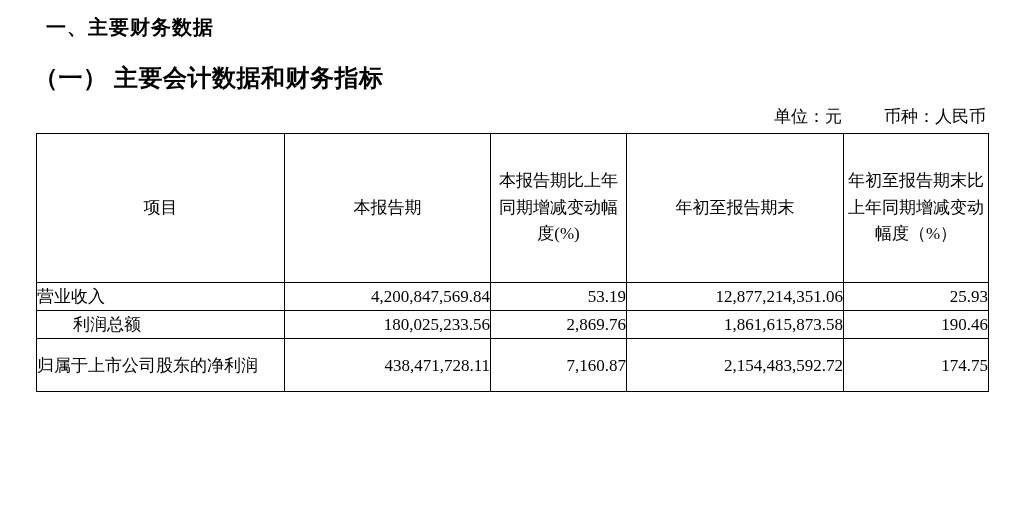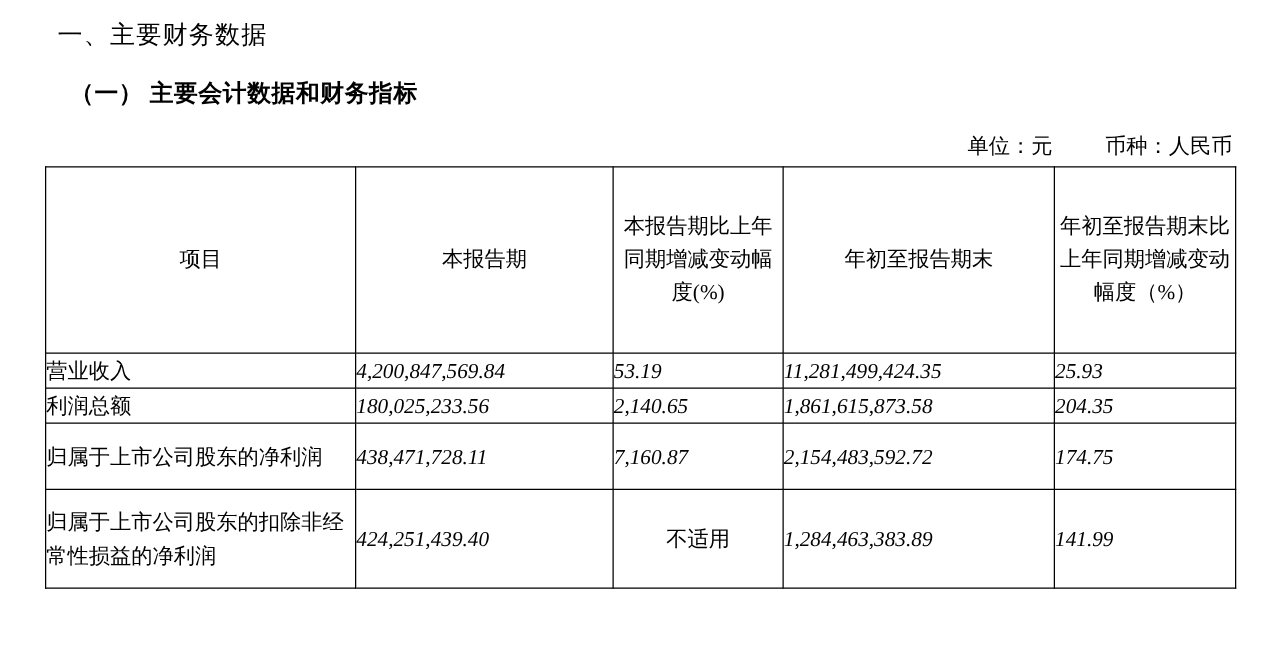--- a/index.html
+++ b/index.html
@@ -20,29 +20,29 @@
     height: 525px;
     position: relative;
     box-sizing: border-box;
     padding: 0;
   }
   .heading-1 {
     position: absolute;
     left: 46px;
     top: 14px;
     font-size: 20px;
-    font-weight: normal;
+    font-weight: bold;
     letter-spacing: 1px;
     white-space: nowrap;
   }
   .heading-2 {
     position: absolute;
-    left: 56px;
+    left: 34px;
     top: 62px;
-    font-size: 19px;
+    font-size: 24px;
     font-weight: bold;
     letter-spacing: 0.5px;
     white-space: nowrap;
   }
   .unit-line {
     position: absolute;
     right: 38px;
     top: 105px;
     font-size: 17px;
     white-space: nowrap;
@@ -77,31 +77,31 @@
   col.c3 { width: 136px; }
   col.c4 { width: 217px; }
   col.c5 { width: 145px; }
 
   td.item {
     text-align: left;
     padding: 7px 0 7px 10px;
     line-height: 1.6;
   }
   td.num {
+    text-align: right;
     padding: 7px 10px 7px 0;
     line-height: 1.6;
-    font-style: italic;
   }
   td.center {
     text-align: center;
     padding: 7px 6px;
     line-height: 1.6;
   }
   tr.r1 td { height: 26px; margin-top: 48px; }
-  tr.r2 td { height: 26px; }
+  tr.r2 td { height: 26px; padding-left: 36px; }
   tr.r3 td { height: 52px; }
   tr.r4 td { height: 78px; }
 </style>
 </head>
 <body>
 
 <div class="page">
 
   <div class="heading-1">一、主要财务数据</div>
   <div class="heading-2">（一） 主要会计数据和财务指标</div>
@@ -125,40 +125,33 @@
         <th>本报告期比上年同期增减变动幅度(%)</th>
         <th>年初至报告期末</th>
         <th>年初至报告期末比上年同期增减变动幅度（%）</th>
       </tr>
     </thead>
     <tbody>
       <tr class="r1">
         <td class="item">营业收入</td>
         <td class="num">4,200,847,569.84</td>
         <td class="num">53.19</td>
-        <td class="num">11,281,499,424.35</td>
+        <td class="num">12,877,214,351.06</td>
         <td class="num">25.93</td>
       </tr>
       <tr class="r2">
         <td class="item">利润总额</td>
         <td class="num">180,025,233.56</td>
-        <td class="num">2,140.65</td>
+        <td class="num">2,869.76</td>
         <td class="num">1,861,615,873.58</td>
-        <td class="num">204.35</td>
+        <td class="num">190.46</td>
       </tr>
       <tr class="r3">
         <td class="item">归属于上市公司股东的净利润</td>
         <td class="num">438,471,728.11</td>
         <td class="num">7,160.87</td>
         <td class="num">2,154,483,592.72</td>
         <td class="num">174.75</td>
       </tr>
-      <tr class="r4">
-        <td class="item">归属于上市公司股东的扣除非经常性损益的净利润</td>
-        <td class="num">424,251,439.40</td>
-        <td class="center">不适用</td>
-        <td class="num">1,284,463,383.89</td>
-        <td class="num">141.99</td>
-      </tr>
     </tbody>
   </table>
 
 </div>
 
 </body></html>

